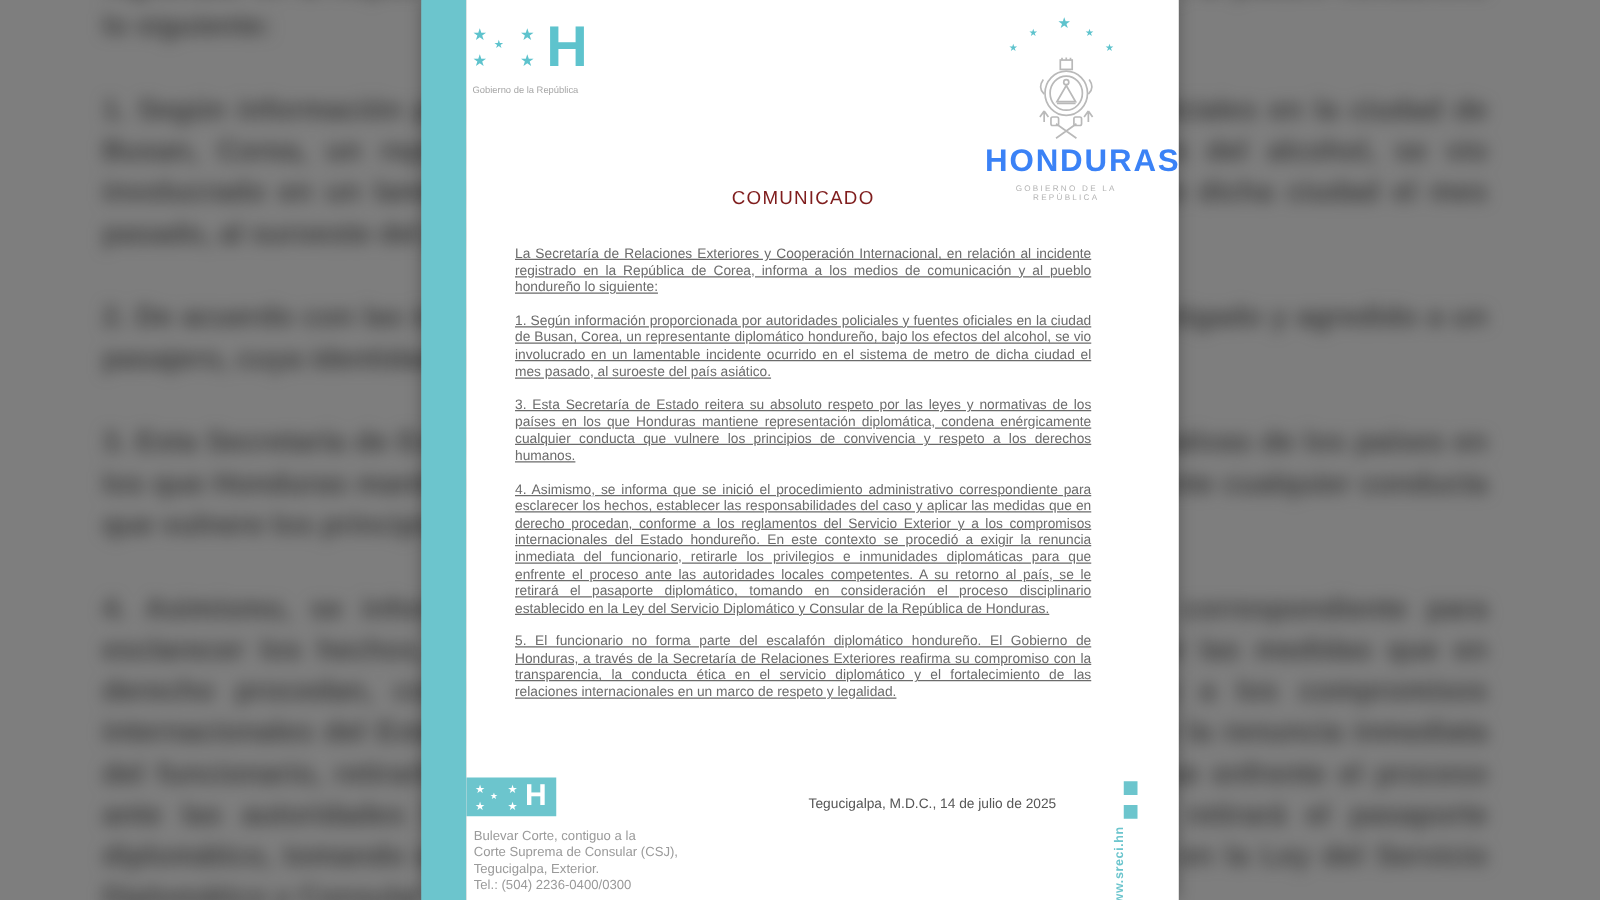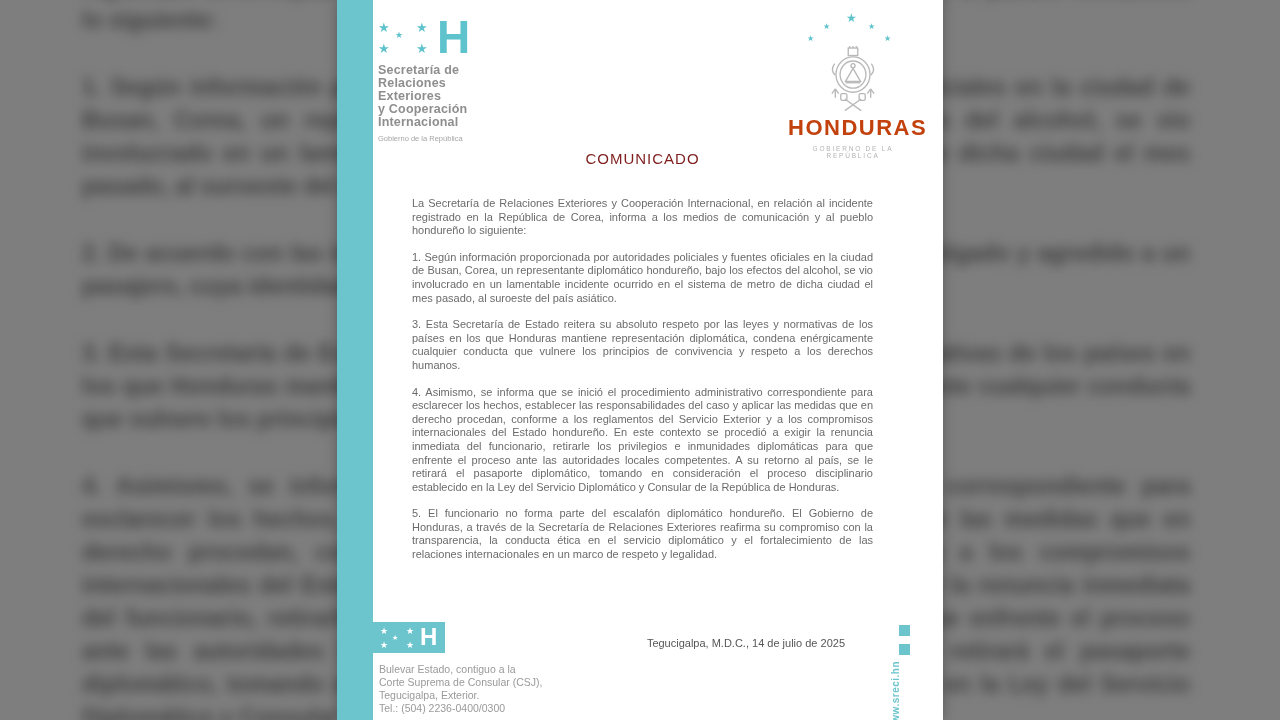--- a/index.html
+++ b/index.html
@@ -55,37 +55,37 @@
   
   .logo-right { position:absolute; left:415px; top:12px; width:130px; text-align:center; }
   .arc-stars { position:relative; height:32px; }
   .as-1 { left:58px; top:0;    font-size:12px; }
   .as-2 { left:35px; top:11px; font-size:8px; }
   .as-3 { left:80px; top:11px; font-size:8px; }
   .as-4 { left:19px; top:23px; font-size:8px; }
   .as-5 { left:96px; top:23px; font-size:8px; }
   .coat { display:block; margin:2px auto 0; }
   .honduras-word {
-    margin-top:1px; font-size:22px; font-weight:bold;
-    color:#c2410c; letter-spacing:1.5px;
+    margin-top:1px; font-size:25px; font-weight:bold;
+    color:#3b82f6; letter-spacing:1.5px;
   }
   .honduras-sub {
     margin-top:4px; font-size:6.5px; letter-spacing:1.8px; color:#b3b3b3;
   }
 
   
   .doc-title {
     position:absolute; left:39px; top:150px; width:461px;
     text-align:center; font-size:15px; color:#7f1d1d; letter-spacing:1px;
   }
   .doc-body {
     position:absolute; left:39px; top:197px; width:461px;
     font-size:11px; line-height:13.6px; text-align:justify; color:#6b6b6b;
   }
-  .doc-body p { margin-bottom:13px; }
+  .doc-body p { margin-bottom:13px;text-decoration:underline; }
 
   
   .footer-logo-box {
     position:absolute; left:0; top:622px; width:72px; height:31px;
     background:#6cc5cd;
   }
   .footer-logo-box .star { color:#ffffff; }
   .fs-a { left:7px;  top:5px;  font-size:9px; }
   .fs-b { left:19px; top:12px; font-size:7px; }
   .fs-c { left:7px;  top:19px; font-size:9px; }
@@ -129,27 +129,20 @@
   <div class="page">
 
     <div class="logo-left">
       <div class="stars-h">
         <span class="star st-a">★</span>
         <span class="star st-b">★</span>
         <span class="star st-c">★</span>
         <span class="star st-d">★</span>
         <span class="star st-e">★</span>
         <span class="h-letter">H</span>
-      </div>
-      <div class="org-name">
-        <div>Secretaría de</div>
-        <div>Relaciones</div>
-        <div>Exteriores</div>
-        <div>y Cooperación</div>
-        <div>Internacional</div>
       </div>
       <div class="org-sub">Gobierno de la República</div>
     </div>
 
     <div class="logo-right">
       <div class="arc-stars">
         <span class="star as-1">★</span>
         <span class="star as-2">★</span>
         <span class="star as-3">★</span>
         <span class="star as-4">★</span>
@@ -190,21 +183,21 @@
       <span class="star fs-b">★</span>
       <span class="star fs-c">★</span>
       <span class="star fs-d">★</span>
       <span class="star fs-e">★</span>
       <span class="footer-h">H</span>
     </div>
 
     <div class="dateline">Tegucigalpa, M.D.C., 14 de julio de 2025</div>
 
     <div class="address">
-      <div>Bulevar Estado, contiguo a la</div>
+      <div>Bulevar Corte, contiguo a la</div>
       <div>Corte Suprema de Consular (CSJ),</div>
       <div>Tegucigalpa, Exterior.</div>
       <div>Tel.: (504) 2236-0400/0300</div>
     </div>
 
     <div class="sq sq1"></div>
     <div class="sq sq2"></div>
     <div class="website">www.sreci.hn</div>
 
   </div>

